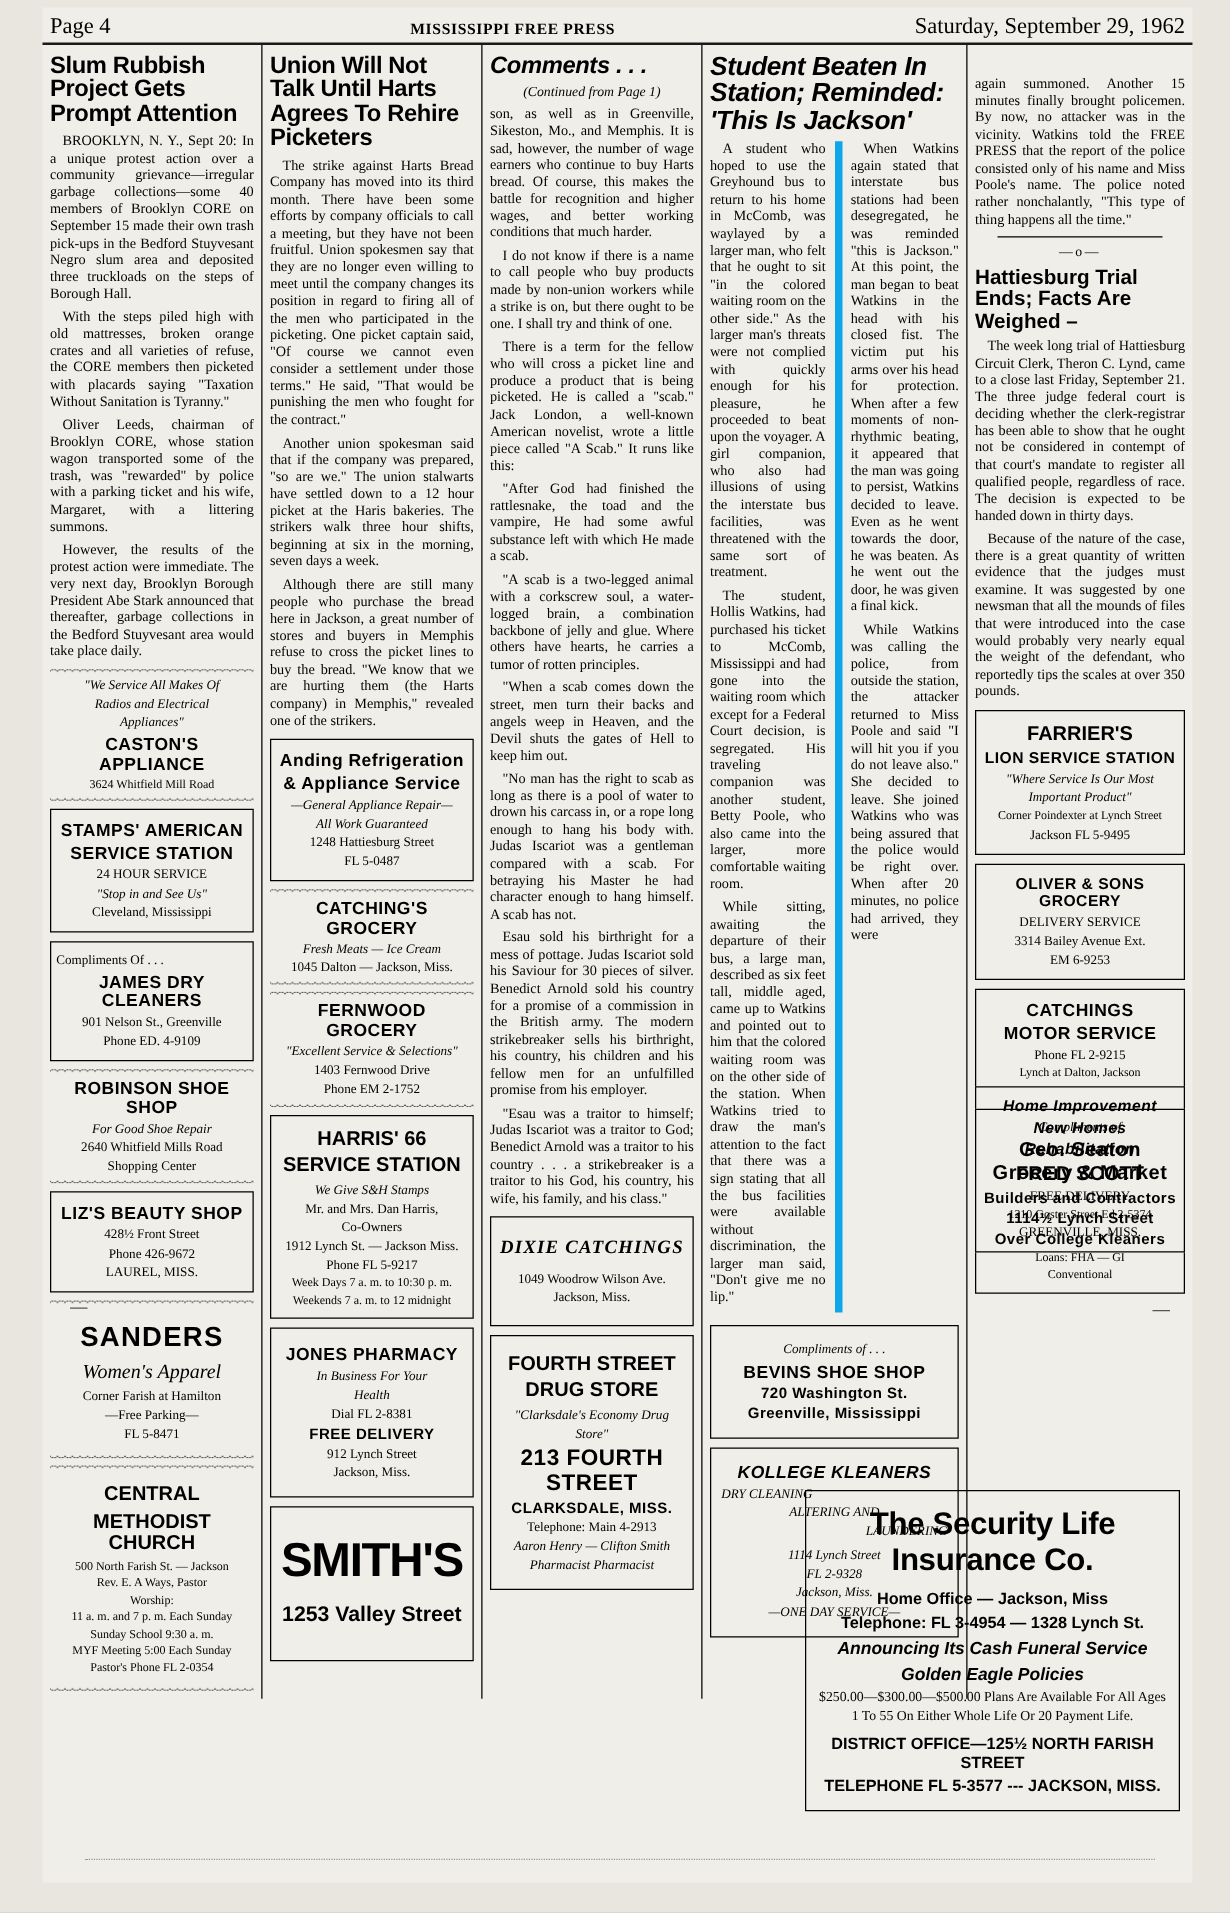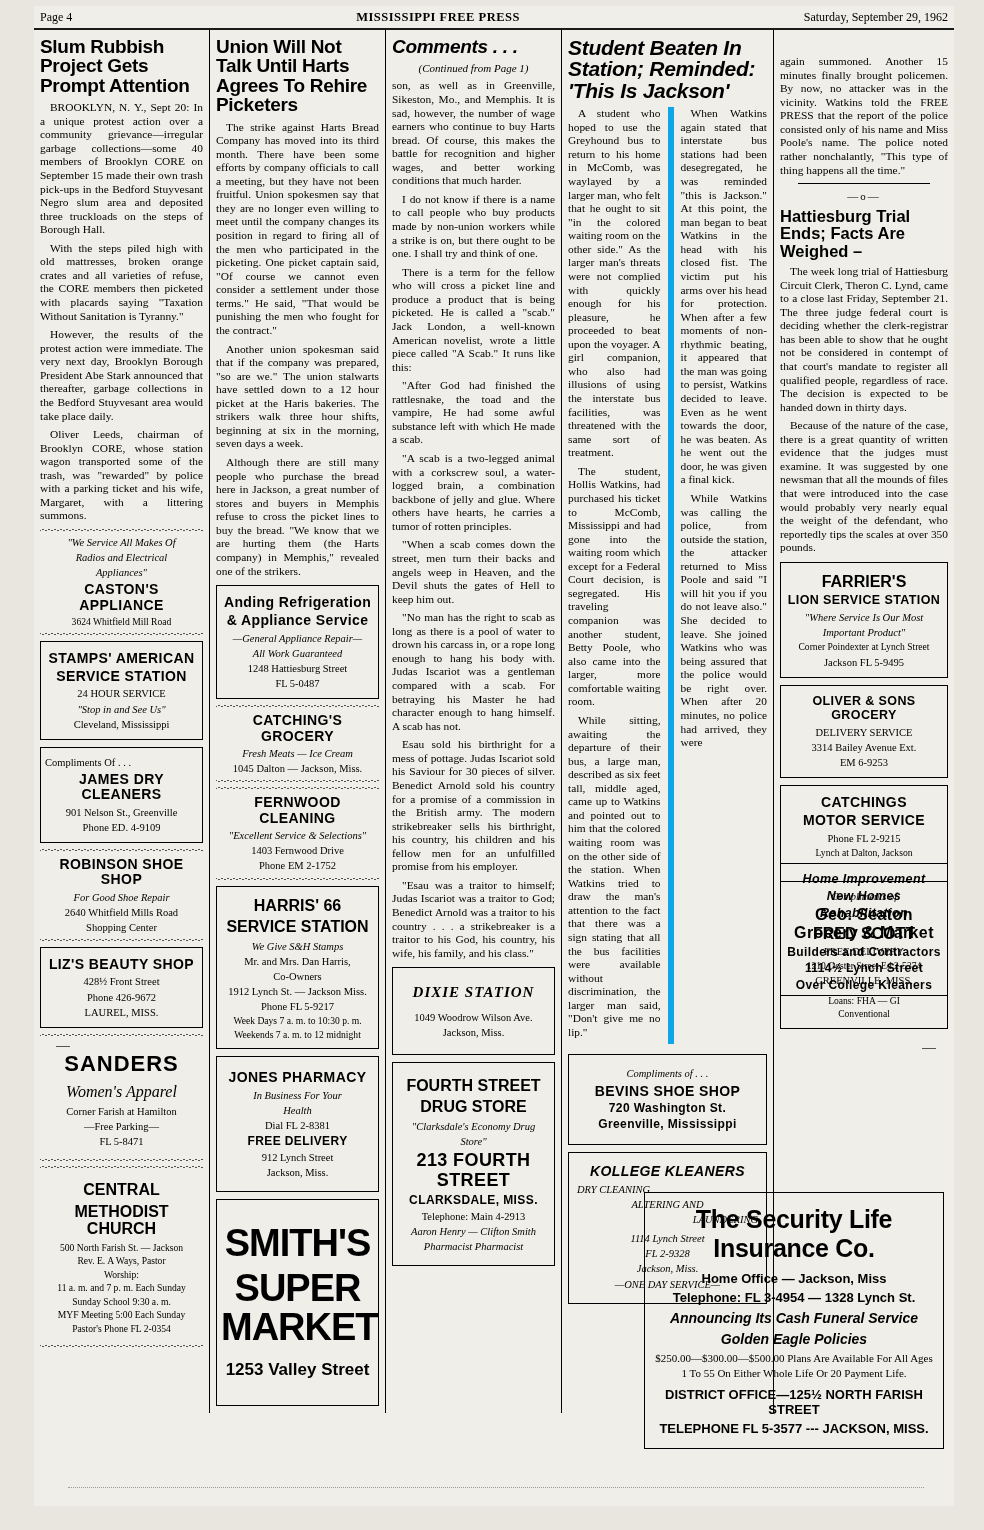--- a/index.html
+++ b/index.html
@@ -1,21 +1,21 @@
 <!DOCTYPE html>
 <html><head>
 <meta charset="utf-8">
 <style>
   html,body{margin:0;padding:0;background:#c9c6bd;}
   body{font-family:"Liberation Serif", serif;}
   .page{width:984px;height:1530px;background:#e8e6df;position:relative;overflow:hidden;box-sizing:border-box;}
   .sheet{position:absolute;left:34px;top:6px;width:920px;height:1500px;background:#efeee8;box-shadow:0 0 0 0 #000;}
   .masthead{display:flex;justify-content:space-between;align-items:flex-end;font-size:12.5px;padding:4px 6px 3px 6px;border-bottom:2px solid #1a1a1a;}
   .masthead .center{font-weight:bold;letter-spacing:.5px;font-size:12.5px;}
-  .masthead .left,.masthead .right{font-size:12px;}
+  .masthead .left,.masthead .right{font-size:18px;}
   .cols{display:flex;gap:0;padding:0;}
   .col{box-sizing:border-box;padding:3px 6px 0 6px;}
   .col.c1{width:176px;border-right:1px solid #000;}
   .col.c2{width:176px;border-right:1px solid #000;}
   .col.c3{width:176px;border-right:1px solid #000;}
   .col.c4{width:212px;border-right:1px solid #000;}
   .col.c5{width:180px;}
   h1.head{font-family:"Liberation Sans", sans-serif;font-weight:bold;font-size:19px;line-height:1.02;margin:4px 0 6px 0;letter-spacing:-.3px;}
   h1.head.big{font-size:21px;font-style:italic;}
   h2.head2{font-family:"Liberation Sans", sans-serif;font-weight:bold;font-size:16.5px;line-height:1.05;margin:6px 0 5px 0;}
@@ -62,22 +62,22 @@
       <div class="center">MISSISSIPPI FREE PRESS</div>
       <div class="right">Saturday, September 29, 1962</div>
     </div>
 
     <div class="cols">
 
       <div class="col c1">
         <h1 class="head">Slum Rubbish Project Gets Prompt Attention</h1>
         <p class="body">BROOKLYN, N. Y., Sept 20: In a unique protest action over a community grievance—irregular garbage collections—some 40 members of Brooklyn CORE on September 15 made their own trash pick-ups in the Bedford Stuyvesant Negro slum area and deposited three truckloads on the steps of Borough Hall.</p>
         <p class="body">With the steps piled high with old mattresses, broken orange crates and all varieties of refuse, the CORE members then picketed with placards saying "Taxation Without Sanitation is Tyranny."</p>
+        <p class="body">Oliver Leeds, chairman of Brooklyn CORE, whose station wagon transported some of the trash, was "rewarded" by police with a parking ticket and his wife, Margaret, with a littering summons.</p>
         <p class="body">However, the results of the protest action were immediate. The very next day, Brooklyn Borough President Abe Stark announced that thereafter, garbage collections in the Bedford Stuyvesant area would take place daily.</p>
-        <p class="body">Oliver Leeds, chairman of Brooklyn CORE, whose station wagon transported some of the trash, was "rewarded" by police with a parking ticket and his wife, Margaret, with a littering summons.</p>
 
         <div class="ad wavy">
           <div class="t2i">"We Service All Makes Of</div>
           <div class="t2i">Radios and Electrical</div>
           <div class="t2i">Appliances"</div>
           <div class="t1">CASTON'S APPLIANCE</div>
           <div class="t3">3624 Whitfield Mill Road</div>
         </div>
 
         <div class="ad">
@@ -145,21 +145,21 @@
           <div class="t2">FL 5-0487</div>
         </div>
 
         <div class="ad wavy">
           <div class="t1">CATCHING'S GROCERY</div>
           <div class="t2i">Fresh Meats — Ice Cream</div>
           <div class="t2">1045 Dalton — Jackson, Miss.</div>
         </div>
 
         <div class="ad wavy">
-          <div class="t1">FERNWOOD CLEANING</div>
+          <div class="t1">FERNWOOD GROCERY</div>
           <div class="t2i">"Excellent Service &amp; Selections"</div>
           <div class="t2">1403 Fernwood Drive</div>
           <div class="t2">Phone EM 2-1752</div>
         </div>
 
         <div class="ad">
           <div class="t1b">HARRIS' 66</div>
           <div class="t1b">SERVICE STATION</div>
           <div class="t2i">We Give S&amp;H Stamps</div>
           <div class="t2">Mr. and Mrs. Dan Harris,</div>
@@ -175,40 +175,39 @@
           <div class="t2i">In Business For Your</div>
           <div class="t2i">Health</div>
           <div class="t2">Dial FL 2-8381</div>
           <div class="t1" style="font-size:12px;">FREE DELIVERY</div>
           <div class="t2">912 Lynch Street</div>
           <div class="t2">Jackson, Miss.</div>
         </div>
 
         <div class="ad" style="padding:18px 4px 22px 4px;">
           <div class="huge">SMITH'S</div>
-          <div class="huge">SUPER MARKET</div>
           <div class="vbig" style="margin-top:14px;">1253 Valley Street</div>
         </div>
       </div>
 
       <div class="col c3">
         <h1 class="head italichead">Comments . . .</h1>
         <div class="contd">(Continued from Page 1)</div>
         <p class="body noind">son, as well as in Greenville, Sikeston, Mo., and Memphis. It is sad, however, the number of wage earners who continue to buy Harts bread. Of course, this makes the battle for recognition and higher wages, and better working conditions that much harder.</p>
         <p class="body">I do not know if there is a name to call people who buy products made by non-union workers while a strike is on, but there ought to be one. I shall try and think of one.</p>
         <p class="body">There is a term for the fellow who will cross a picket line and produce a product that is being picketed. He is called a "scab." Jack London, a well-known American novelist, wrote a little piece called "A Scab." It runs like this:</p>
         <p class="body">"After God had finished the rattlesnake, the toad and the vampire, He had some awful substance left with which He made a scab.</p>
         <p class="body">"A scab is a two-legged animal with a corkscrew soul, a water-logged brain, a combination backbone of jelly and glue. Where others have hearts, he carries a tumor of rotten principles.</p>
         <p class="body">"When a scab comes down the street, men turn their backs and angels weep in Heaven, and the Devil shuts the gates of Hell to keep him out.</p>
         <p class="body">"No man has the right to scab as long as there is a pool of water to drown his carcass in, or a rope long enough to hang his body with. Judas Iscariot was a gentleman compared with a scab. For betraying his Master he had character enough to hang himself. A scab has not.</p>
         <p class="body">Esau sold his birthright for a mess of pottage. Judas Iscariot sold his Saviour for 30 pieces of silver. Benedict Arnold sold his country for a promise of a commission in the British army. The modern strikebreaker sells his birthright, his country, his children and his fellow men for an unfulfilled promise from his employer.</p>
         <p class="body">"Esau was a traitor to himself; Judas Iscariot was a traitor to God; Benedict Arnold was a traitor to his country . . . a strikebreaker is a traitor to his God, his country, his wife, his family, and his class."</p>
 
         <div class="ad" style="padding-top:12px;padding-bottom:12px;">
-          <div style="font-family:'Liberation Serif',serif;font-style:italic;font-weight:bold;font-size:15px;letter-spacing:1px;margin:4px 0;">DIXIE STATION</div>
+          <div style="font-family:'Liberation Serif',serif;font-style:italic;font-weight:bold;font-size:15px;letter-spacing:1px;margin:4px 0;">DIXIE CATCHINGS</div>
           <div class="t2" style="margin-top:10px;">1049 Woodrow Wilson Ave.</div>
           <div class="t2">Jackson, Miss.</div>
         </div>
 
         <div class="ad" style="padding-top:10px;padding-bottom:10px;">
           <div class="t1b">FOURTH STREET</div>
           <div class="t1b">DRUG STORE</div>
           <div class="t2i">"Clarksdale's Economy Drug</div>
           <div class="t2i">Store"</div>
           <div class="t1" style="font-size:18px;">213 FOURTH STREET</div>

